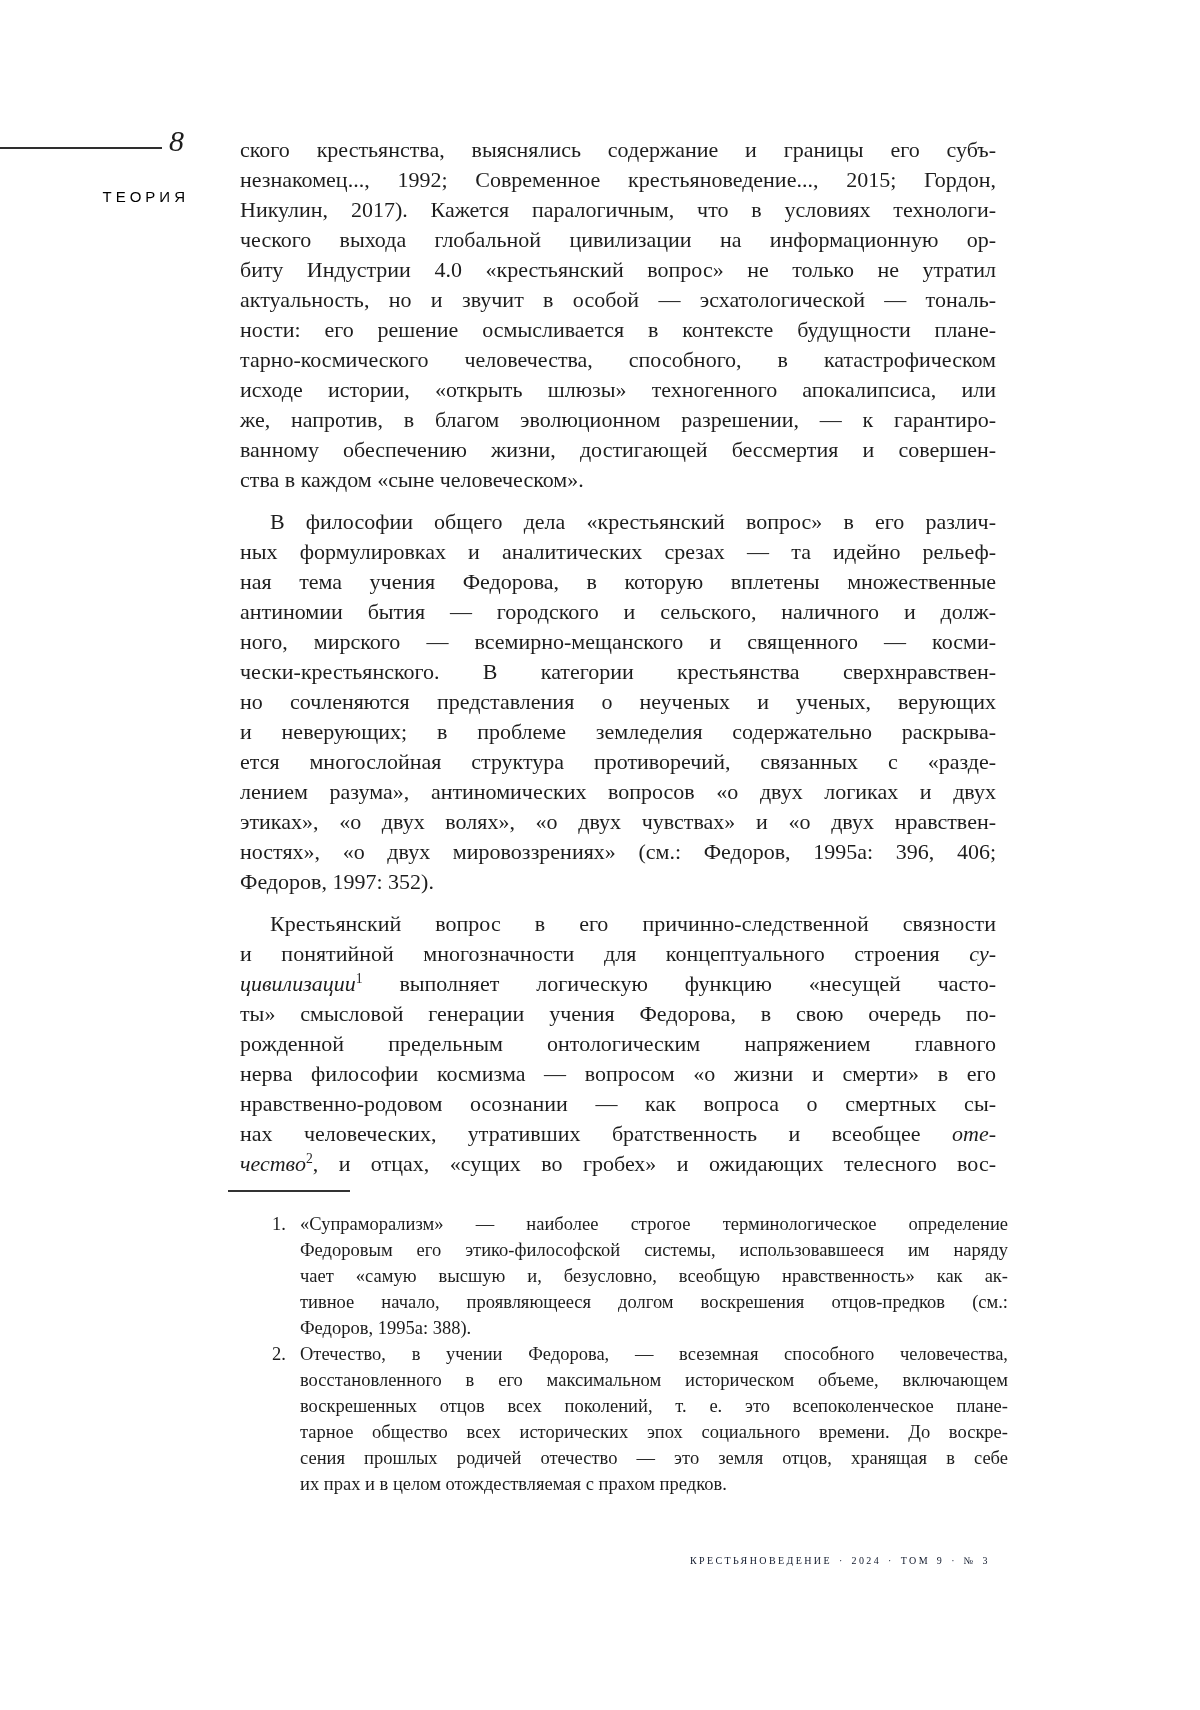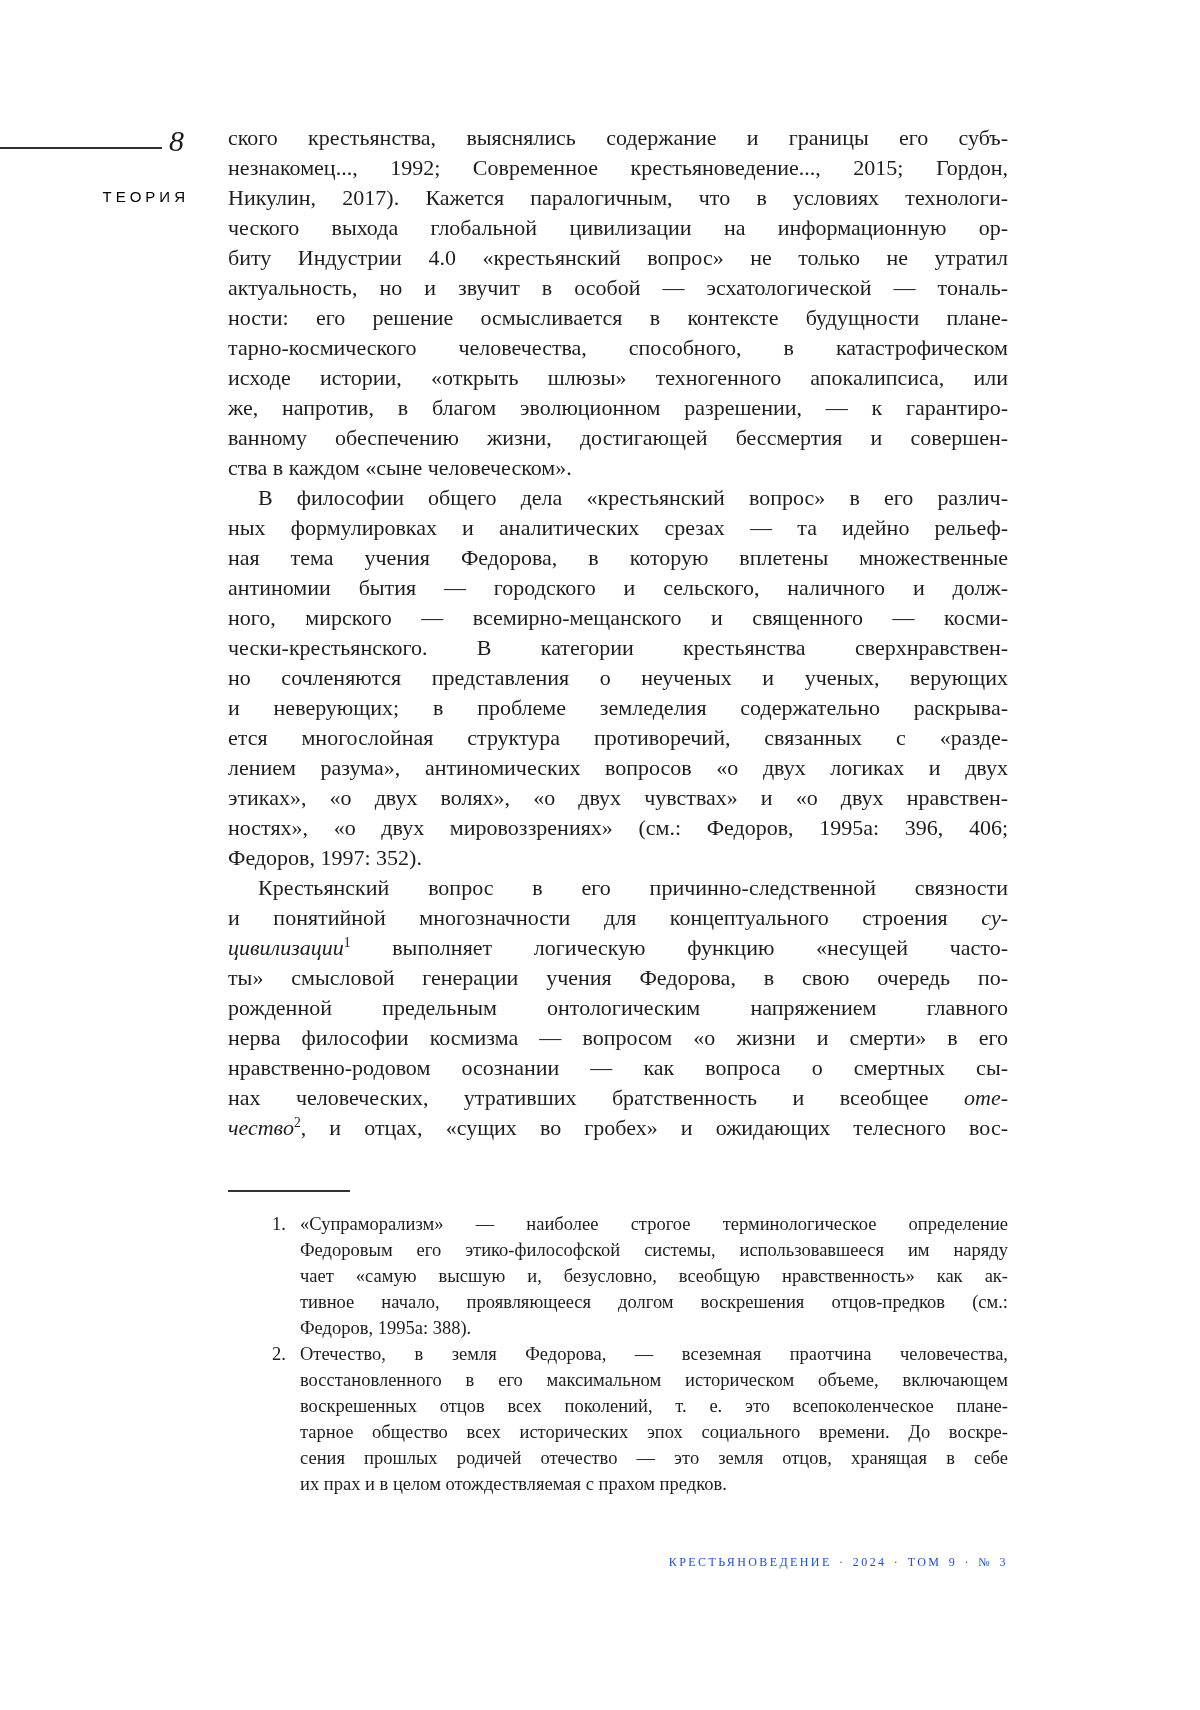--- a/index.html
+++ b/index.html
@@ -51,21 +51,21 @@
 
   
   .body-text {
     position: absolute;
     left: 228px;
     top: 123px;
     width: 780px;
     font-size: 22px;
     line-height: 30px;
   }
-  .para { margin: 0; }
+  .para { margin: 12px; }
   .line {
     text-align: justify;
     text-align-last: justify;
   }
   .line.flush { text-align-last: left; }
   .line.first-indent { text-indent: 30px; }
   sup {
     font-size: 0.62em;
     line-height: 0;
     vertical-align: super;
@@ -92,26 +92,26 @@
   .fn-num {
     flex: none;
     width: 28px;
     text-align: left;
   }
   .fn-body { flex: 1; min-width: 0; }
 
   
   .footer {
     position: absolute;
-    right: 192px;
+    right: 210px;
     top: 1556px;
-    font-size: 12px;
+    font-size: 10px;
     letter-spacing: 2.4px;
     word-spacing: 2px;
-    color: #1d4ed8;
+    color: #0f172a;
     line-height: 1;
     white-space: nowrap;
   }
 </style>
 </head>
 <body>
 
 <div class="page">
 
   <div class="header-rule"></div>
@@ -172,21 +172,21 @@
           <div class="line">«Супраморализм» — наиболее строгое терминологическое определение</div>
           <div class="line">Федоровым его этико-философской системы, использовавшееся им наряду</div>
           <div class="line">чает «самую высшую и, безусловно, всеобщую нравственность» как ак-</div>
           <div class="line">тивное начало, проявляющееся долгом воскрешения отцов-предков (см.:</div>
           <div class="line flush">Федоров, 1995а: 388).</div>
         </div>
       </div>
       <div class="footnote">
         <div class="fn-num">2.</div>
         <div class="fn-body">
-          <div class="line">Отечество, в земля Федорова, — всеземная праотчина человечества,</div>
+          <div class="line">Отечество, в учении Федорова, — всеземная способного человечества,</div>
           <div class="line">восстановленного в его максимальном историческом объеме, включающем</div>
           <div class="line">воскрешенных отцов всех поколений, т. е. это всепоколенческое плане-</div>
           <div class="line">тарное общество всех исторических эпох социального времени. До воскре-</div>
           <div class="line">сения прошлых родичей отечество — это земля отцов, хранящая в себе</div>
           <div class="line flush">их прах и в целом отождествляемая с прахом предков.</div>
         </div>
       </div>
     </div>
 
   <div class="footer">КРЕСТЬЯНОВЕДЕНИЕ · 2024 · ТОМ 9 · № 3</div>

